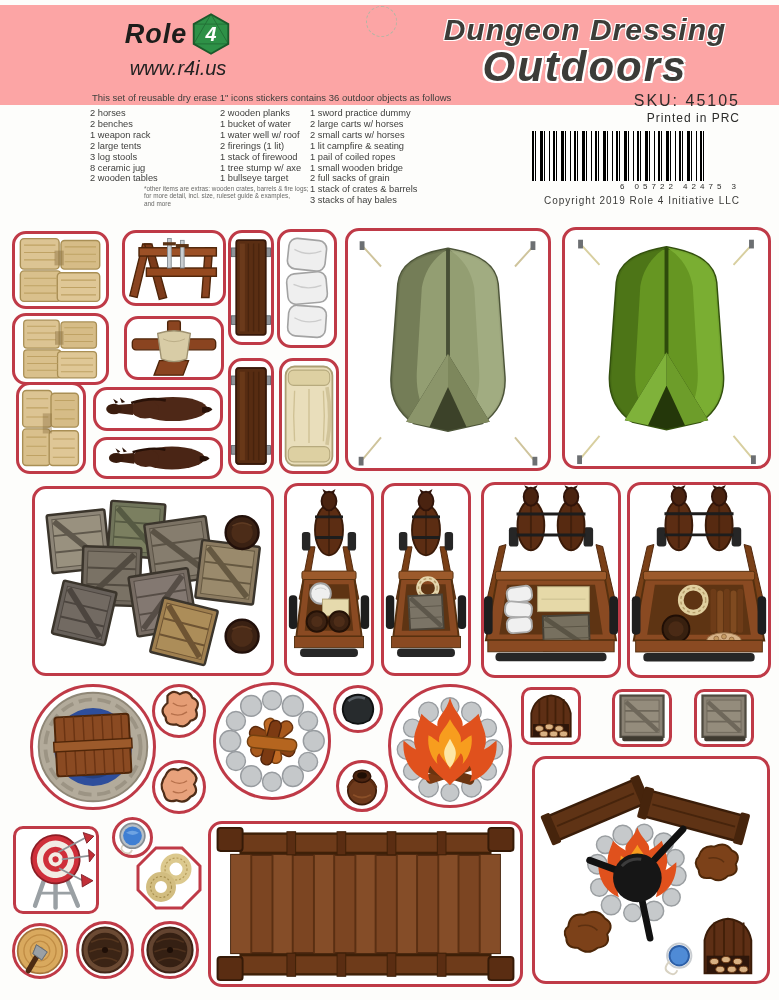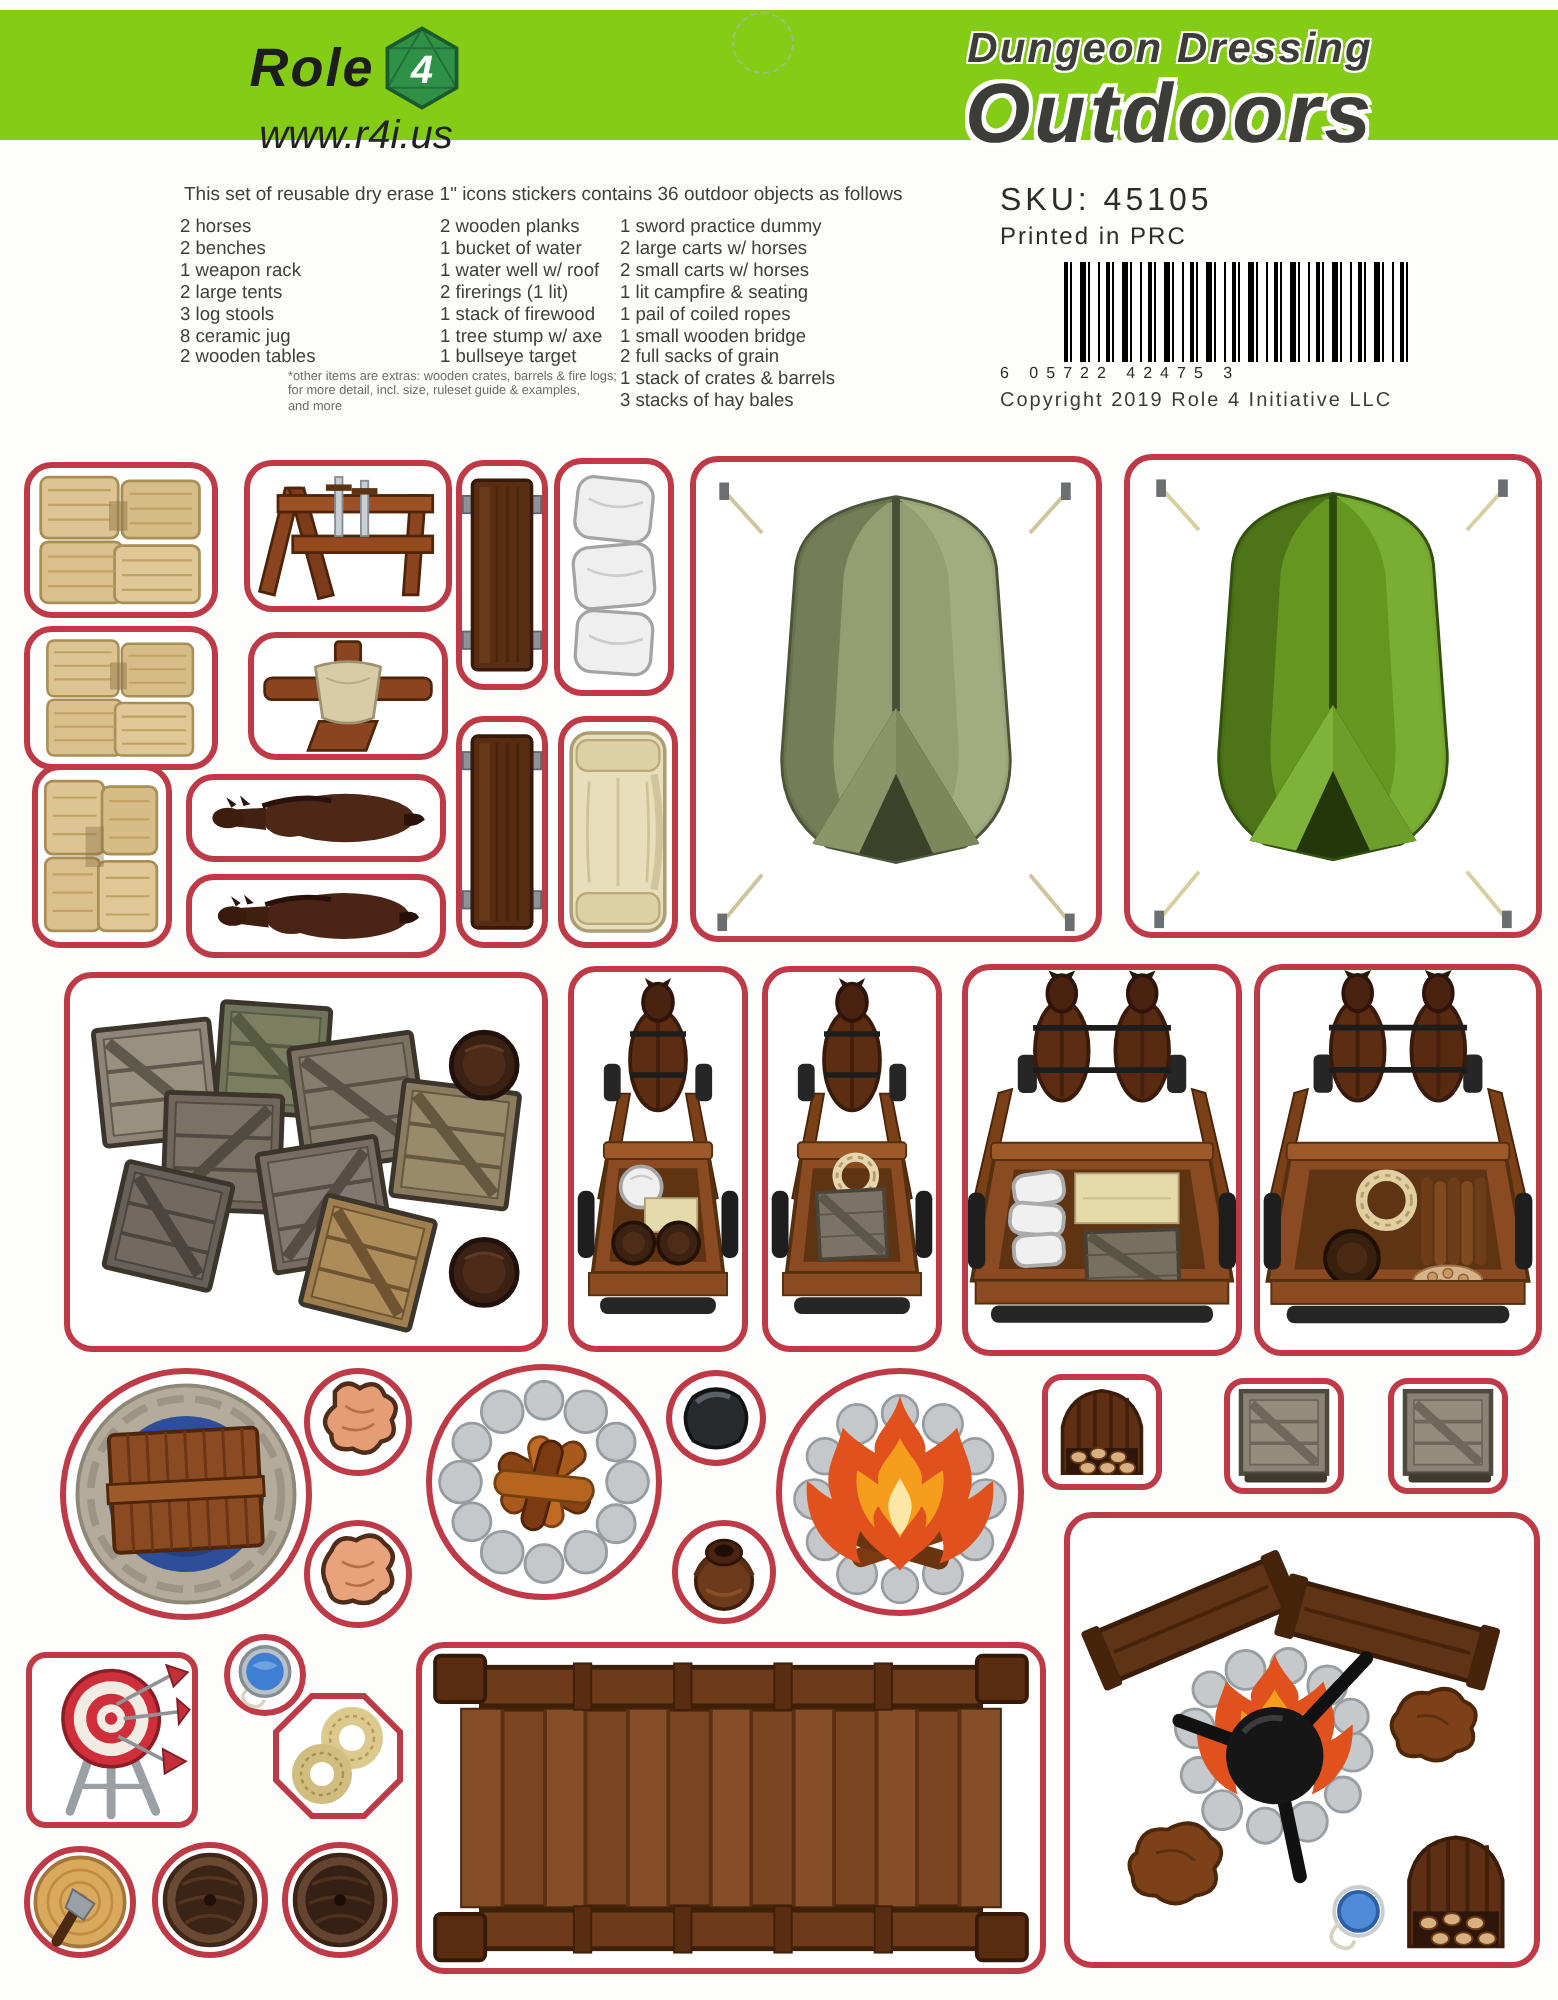--- a/index.html
+++ b/index.html
@@ -1,35 +1,35 @@
 <!DOCTYPE html>
 <html><head>
 <meta charset="utf-8">
 <style>
   html,body{margin:0;padding:0;background:#fff}
   .page{position:relative;width:779px;height:1000px;background:#fdfdfb;overflow:hidden;
         font-family:"Liberation Sans",sans-serif;border-right:3px solid #e4e4e2;border-bottom:2px solid #d9d9d7}
-  .banner{position:absolute;left:0;top:5px;width:779px;height:65px;background:#84cc16}
+  .banner{position:absolute;left:0;top:5px;width:779px;height:100px;background:#fca5a5}
   .logo{position:absolute;left:58px;top:8px;width:240px;text-align:center}
   .logo-row{display:flex;align-items:center;justify-content:center;gap:4px}
   .brand{font-style:italic;font-weight:bold;font-size:27px;color:#1d1d1b;letter-spacing:1px}
   .die{width:40px;height:42px}
   .url{font-style:italic;font-size:20px;color:#222;margin-top:2px}
   .titles{position:absolute;left:420px;top:8px;width:330px;text-align:center;color:#3c3c38}
-  .t1{font-style:italic;font-weight:bold;font-size:21px;letter-spacing:1px;
+  .t1{font-style:italic;font-weight:bold;font-size:30px;letter-spacing:1px;
       text-shadow:-1px -1px 0 #fff,1px -1px 0 #fff,-1px 1px 0 #fff,1px 1px 0 #fff}
   .t2{font-style:italic;font-weight:bold;font-size:42px;margin-top:-4px;letter-spacing:2px;
       text-shadow:-2px -2px 0 #fff,2px -2px 0 #fff,-2px 2px 0 #fff,2px 2px 0 #fff}
   .hang{position:absolute;left:366px;top:6px;width:29px;height:29px;border:1.5px dashed #a3b9a4;border-radius:50%;opacity:.8}
   .info{position:absolute;left:86px;top:92px;width:410px;color:#3e3e3c}
   .intro{font-size:9.5px;margin-left:6px}
   .col{position:absolute;top:16px;font-size:9.3px;line-height:10.9px;white-space:nowrap}
   .c1{left:4px}.c2{left:134px}.c3{left:224px}
   .foot{position:absolute;left:58px;top:93px;width:190px;font-size:6.4px;line-height:7.4px;color:#6a6a68}
-  .skubox{position:absolute;left:500px;top:92px;width:240px;text-align:left;color:#2c2c2a}
+  .skubox{position:absolute;left:500px;top:92px;width:240px;text-align:right;color:#2c2c2a}
   .sku1{font-size:16px;letter-spacing:2px}
   .sku2{font-size:12px;letter-spacing:1px;margin-top:1px}
   .barcode{margin:6px auto 0;width:176px;height:50px;
     background:repeating-linear-gradient(90deg,#000 0 2px,#fff 2px 3px,#000 3px 4px,#fff 4px 8px,#000 8px 11px,#fff 11px 12px,#000 12px 13px,#fff 13px 17px,#000 17px 18px,#fff 18px 21px)}
   .digits{font-size:8px;letter-spacing:4px;margin-top:1px}
   .copyr{font-size:10px;letter-spacing:1px;margin-top:4px;color:#3a3a38}
   .sticker{position:absolute;background:#fff;border:3px solid #bf3a47;box-sizing:border-box}
   .rrect{border-radius:14px}
   .sq{border-radius:10px}
   .circ{border-radius:50%}

